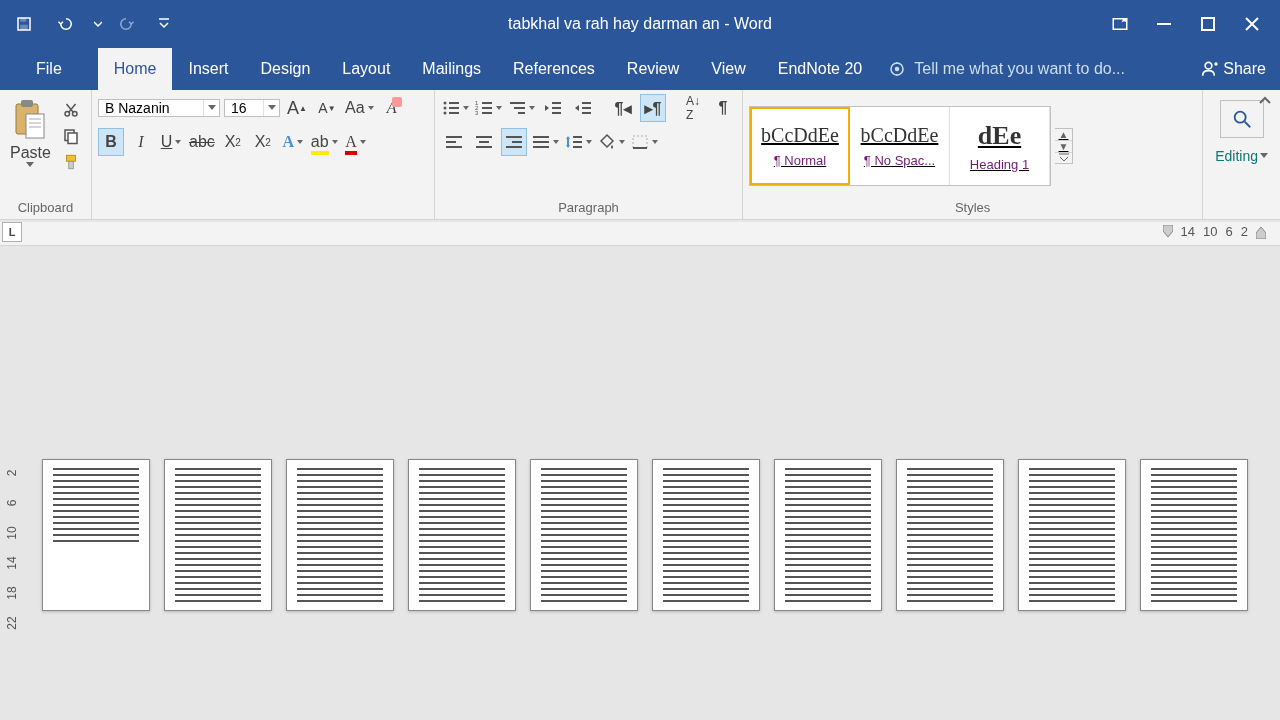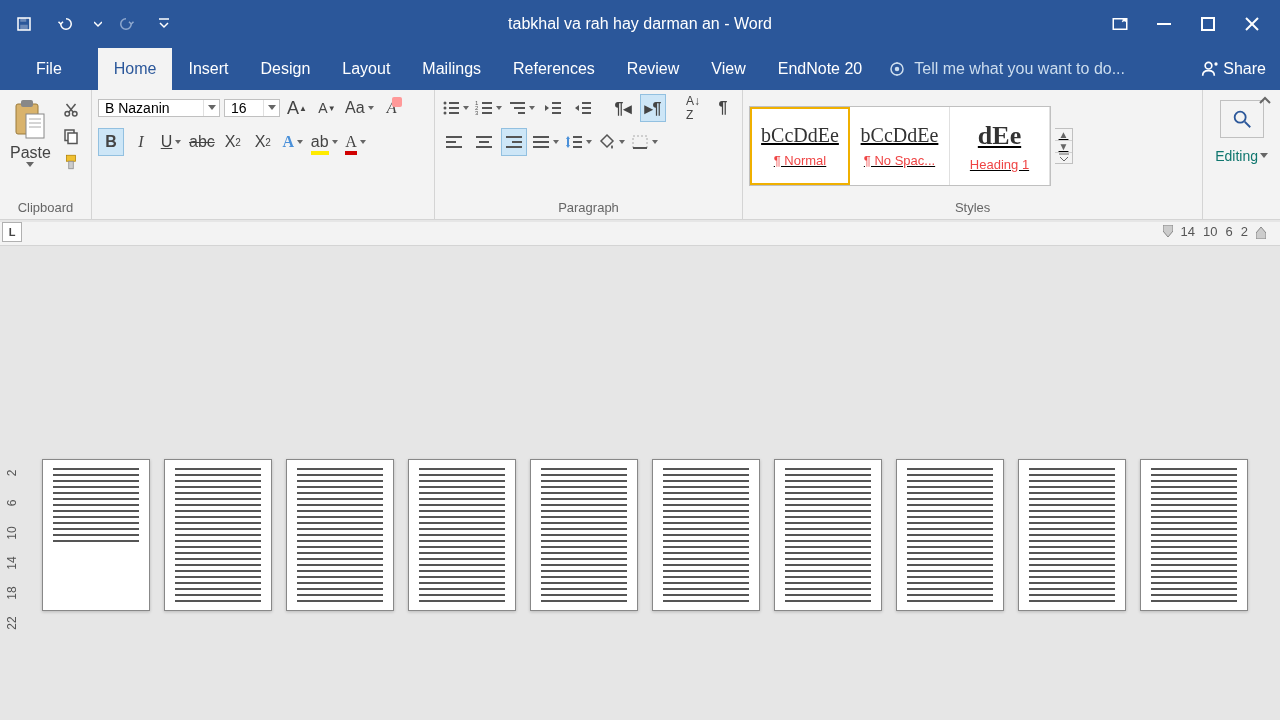--- a/index.html
+++ b/index.html
@@ -51,21 +51,21 @@
 
 
 .para-rows { display: flex; flex-direction: column; gap: 6px; }
 
 
 .styles-body { display:flex; align-items:center;text-decoration:underline; }
 .styles-gallery { display: flex; border:1px solid #c0c0c0; background:#fff; }
 .style-item { width: 100px; height: 78px; border-right:1px solid #e0e0e0; display:flex; flex-direction:column; align-items:center; justify-content:center; cursor:pointer; }
 .style-item.sel { border:2px solid #f0b000; }
 .style-item .prev { font-size: 20px; font-family: Georgia, serif; color:#333; }
-.style-item .sname { font-size: 13px; color:#ef4444; margin-top:6px; }
+.style-item .sname { font-size: 13px; color:#701a75; margin-top:6px; }
 .style-item .prev.h1 { font-weight:bold; font-family:Georgia,serif; font-size:26px; }
 .gallery-scroll { width: 18px; border:1px solid #c0c0c0; border-left:none; display:flex; flex-direction:column; }
 .gs-btn { flex:1; display:flex; align-items:center; justify-content:center; cursor:pointer; border-bottom:1px solid #d0d0d0; font-size:10px; color:#666; }
 .gs-btn:last-child { border-bottom:none; }
 
 
 .edit-body { display:flex; flex-direction:column; align-items:center; padding:6px; }
 
 
 .ruler-row { height: 24px; background: #f3f3f3; border-bottom:1px solid #d4d4d4; position:relative; }

